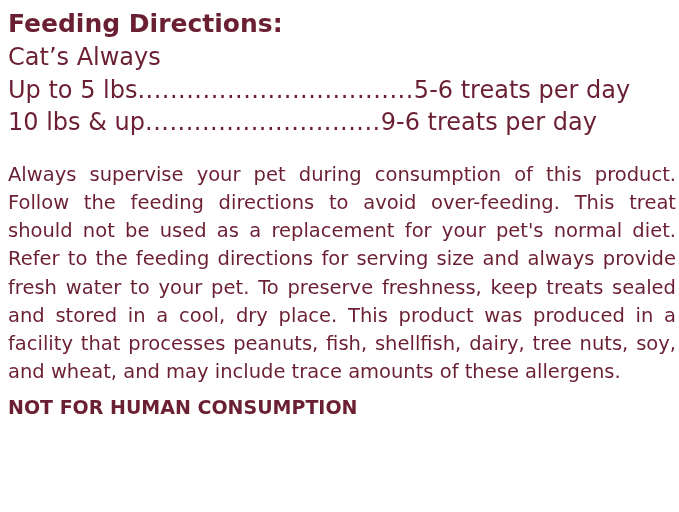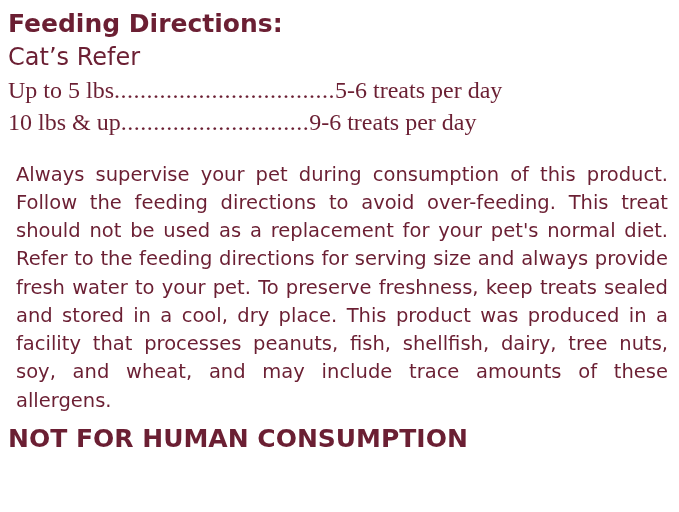--- a/index.html
+++ b/index.html
@@ -32,21 +32,20 @@
   }
   .subheading {
     font-size: 24px;
     font-weight: normal;
     line-height: 1.3;
     color: #6b1f33;
     margin: 0 0 2px 0;
   }
   .feed-table {
     margin: 0 0 6px 0;
-    font-family: Liberation Serif, serif;
   }
   .feed-row {
     font-size: 24px;
     line-height: 1.32;
     color: #6b1f33;
     white-space: nowrap;
     display: block;
   }
   .feed-row .label,
   .feed-row .dots,
@@ -59,37 +58,38 @@
   .body-copy {
     margin-top: 22px;
     font-size: 19.5px;
     line-height: 1.45;
     color: #6b1f33;
     text-align: justify;
     text-justify: inter-word;
     width: 668px;
   }
   .body-copy p {
-    margin: 8px;
+    margin: 0;
   }
   .notice {
-    font-size: 25px;
+    margin-top: 8px;
+    font-size: 19px;
     font-weight: bold;
     color: #6b1f33;
     line-height: 1.3;
   }
 </style>
 </head>
 <body>
 
 <div class="page">
 
   <h1 class="heading">Feeding Directions:</h1>
 
-  <div class="subheading">Cat’s Refer</div>
+  <div class="subheading">Cat’s Always</div>
 
   <div class="feed-table">
 
     <div class="feed-row">
       <span class="label">Up to 5 lbs</span><span class="dots">..................................</span><span class="value">5-6 treats per day</span>
     </div>
 
 
     <div class="feed-row">
       <span class="label">10 lbs &amp; up</span><span class="dots">.............................</span><span class="value">9-6 treats per day</span>

